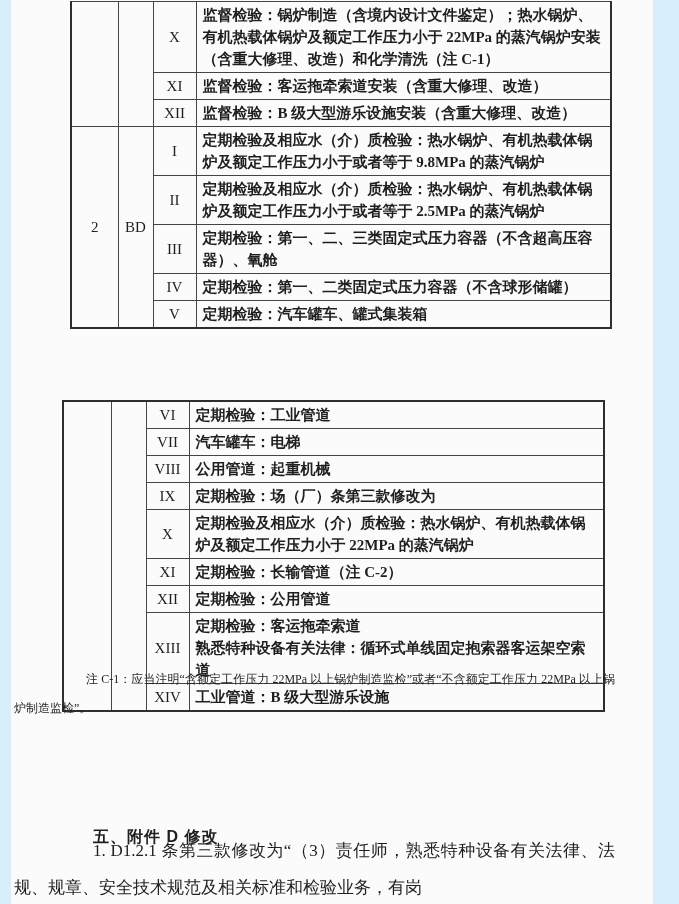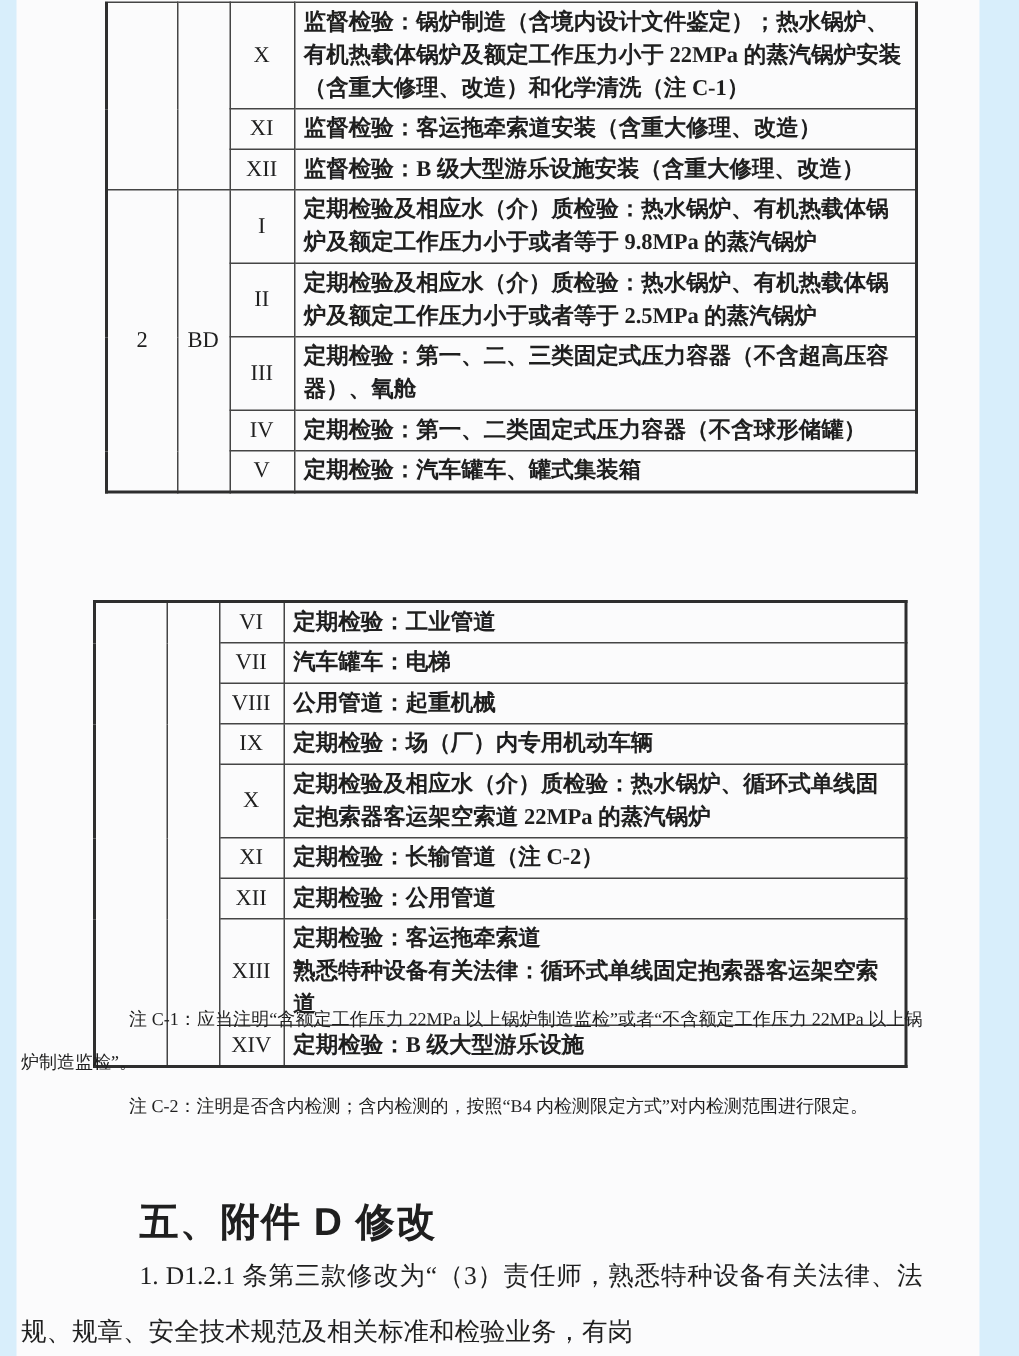--- a/index.html
+++ b/index.html
@@ -55,22 +55,22 @@
     line-height: 29px;
     text-align: justify;
   }
   .notes-block p {
     margin: 0;
     text-indent: 72px;
   }
   .section-heading {
     position: absolute;
     left: 93px;
-    top: 797px;
-    font-size: 26px;
+    top: 827px;
+    font-size: 16px;
     font-weight: bold;
     font-family: "Liberation Sans", "DejaVu Sans", sans-serif;
     letter-spacing: 1px;
   }
   .body-paragraph {
     position: absolute;
     left: 14px;
     top: 832px;
     width: 601px;
     font-size: 17px;
@@ -150,49 +150,48 @@
     <tr>
       <td class="numcell">VII</td>
       <td class="desc">汽车罐车：电梯</td>
     </tr>
     <tr>
       <td class="numcell">VIII</td>
       <td class="desc">公用管道：起重机械</td>
     </tr>
     <tr>
       <td class="numcell">IX</td>
-      <td class="desc">定期检验：场（厂）内专用机动车辆</td>
+      <td class="desc">定期检验：场（厂）条第三款修改为</td>
     </tr>
     <tr>
       <td class="numcell">X</td>
-      <td class="desc">定期检验及相应水（介）质检验：热水锅炉、循环式单线固定抱索器客运架空索道 22MPa 的蒸汽锅炉</td>
+      <td class="desc">定期检验及相应水（介）质检验：热水锅炉、有机热载体锅炉及额定工作压力小于 22MPa 的蒸汽锅炉</td>
     </tr>
     <tr>
       <td class="numcell">XI</td>
       <td class="desc">定期检验：长输管道（注 C-2）</td>
     </tr>
     <tr>
       <td class="numcell">XII</td>
       <td class="desc">定期检验：公用管道</td>
     </tr>
     <tr>
       <td class="numcell">XIII</td>
       <td class="desc">
         <div>定期检验：客运拖牵索道</div>
         <div>熟悉特种设备有关法律：循环式单线固定抱索器客运架空索道</div>
       </td>
     </tr>
     <tr>
       <td class="numcell">XIV</td>
-      <td class="desc">定期检验：B 级大型游乐设施</td>
+      <td class="desc">工业管道：B 级大型游乐设施</td>
     </tr>
   </tbody>
     </table>
 
   <div class="notes-block">
     <p>注 C-1：应当注明“含额定工作压力 22MPa 以上锅炉制造监检”或者“不含额定工作压力 22MPa 以上锅炉制造监检”。</p>
-    <p>注 C-2：注明是否含内检测；含内检测的，按照“B4 内检测限定方式”对内检测范围进行限定。</p>
   </div>
 
   <div class="section-heading">五、附件 D 修改</div>
 
   <div class="body-paragraph">1. D1.2.1 条第三款修改为“（3）责任师，熟悉特种设备有关法律、法规、规章、安全技术规范及相关标准和检验业务，有岗</div>
 </div>
 
 </body></html>

